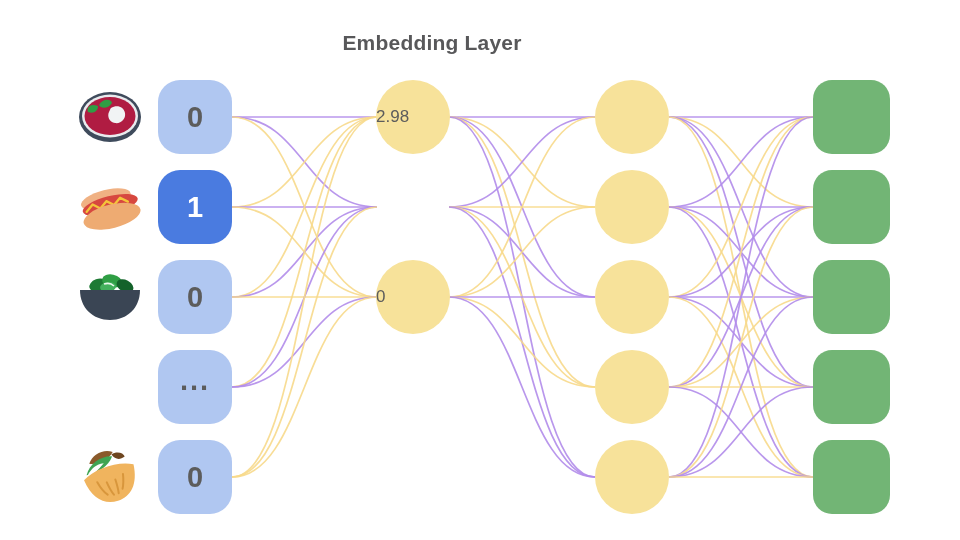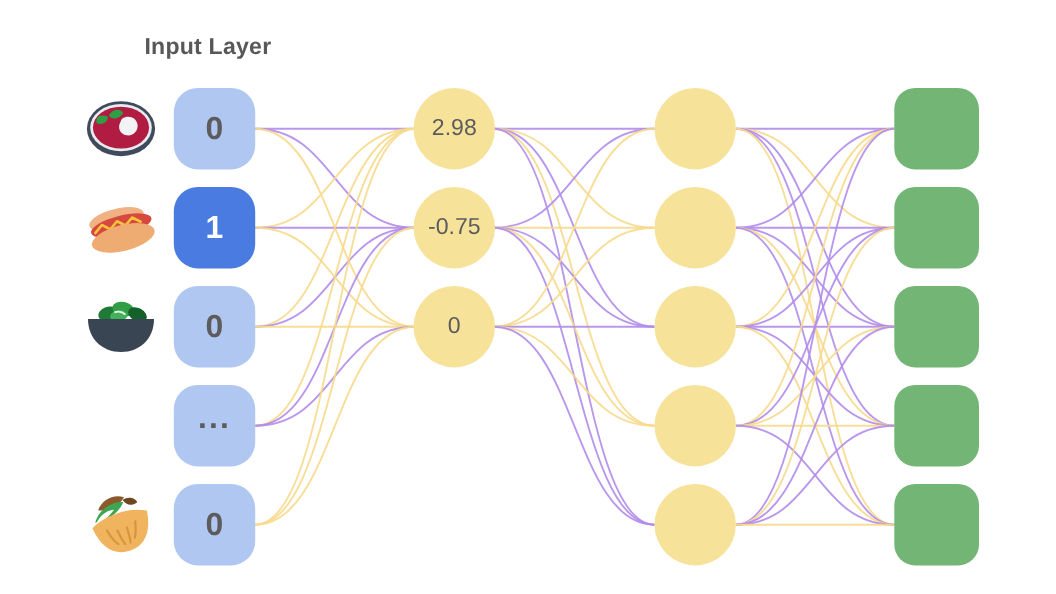--- a/index.html
+++ b/index.html
@@ -21,22 +21,22 @@
   .inbox{
     position:absolute;left:158px;width:74px;height:74px;border-radius:22px;
     background:#b0c7f1;display:flex;align-items:center;justify-content:center;
     font-weight:bold;font-size:29px;color:#5c5c5c;
   }
   .inbox.active{background:#4a7be0;color:#ffffff;}
   .inbox .dots{letter-spacing:2px;transform:translateY(-7px);}
 
   .ecircle,.hcircle{
     position:absolute;width:74px;height:74px;border-radius:50%;
-    background:#f7e29a;display:flex;align-items:center;justify-content:center;
-    font-size:21px;color:#5c5c5c;
+    background:#f7e29a;display:flex;align-items:center;
+    font-size:17px;color:#5c5c5c;
   }
   .ecircle{left:376px;}
   .hcircle{left:595px;}
 
   .outbox{
     position:absolute;left:813px;width:77px;height:74px;border-radius:19px;
     background:#72b575;
   }
 </style>
 </head>
@@ -95,21 +95,21 @@
       <path d="M669 387 C741 387 741 297 813 297" stroke="#f7d98b" stroke-width="1.7" fill="none" opacity="0.9"></path>
       <path d="M669 387 C741 387 741 387 813 387" stroke="#f7d98b" stroke-width="1.7" fill="none" opacity="0.9"></path>
       <path d="M669 387 C741 387 741 477 813 477" stroke="#b18cea" stroke-width="1.7" fill="none" opacity="0.9"></path>
       <path d="M669 477 C741 477 741 117 813 117" stroke="#b18cea" stroke-width="1.7" fill="none" opacity="0.9"></path>
       <path d="M669 477 C741 477 741 207 813 207" stroke="#f7d98b" stroke-width="1.7" fill="none" opacity="0.9"></path>
       <path d="M669 477 C741 477 741 297 813 297" stroke="#b18cea" stroke-width="1.7" fill="none" opacity="0.9"></path>
       <path d="M669 477 C741 477 741 387 813 387" stroke="#b18cea" stroke-width="1.7" fill="none" opacity="0.9"></path>
       <path d="M669 477 C741 477 741 477 813 477" stroke="#f7d98b" stroke-width="1.7" fill="none" opacity="0.9"></path>
     </svg>
 
-  <div class="layer-title" style="left:89px">Input Layer</div>
+  <div class="layer-title" style="left:332px">Embedding Layer</div>
 
   <div class="icon-slot" style="top:87px">
     <svg width="66" height="54" viewBox="0 0 66 54">
       <ellipse cx="33" cy="27" rx="31" ry="25" fill="#3f4b5c"></ellipse>
       <ellipse cx="33" cy="26" rx="28" ry="21.5" fill="#e9ebee"></ellipse>
       <ellipse cx="33" cy="26" rx="25.5" ry="19" fill="#b01c42"></ellipse>
       <path d="M22 15 C26 8 34 9 35 13 C31 19 24 19 22 15 Z" fill="#2f9e44"></path>
       <path d="M21 16 C14 13 9 17 11 22 C17 24 21 21 21 16 Z" fill="#2f9e44"></path>
       <path d="M34 18 C40 14 47 17 48 23 C49 29 44 34 38 33 C32 32 30 26 32 22 C33 20 33 19 34 18 Z" fill="#f1f3f4"></path>
     </svg>
@@ -159,23 +159,20 @@
   <div class="inbox" style="top:350px">
       <span class="dots">...</span>
     </div>
   <div class="inbox" style="top:440px">
       <span>0</span>
     </div>
 
   <div class="ecircle" style="top:80px">
       <span>2.98</span>
     </div>
-  <div class="ecircle" style="top:170px">
-      <span>-0.75</span>
-    </div>
   <div class="ecircle" style="top:260px">
       <span>0</span>
     </div>
 
   <div class="hcircle" style="top:80px"></div>
   <div class="hcircle" style="top:170px"></div>
   <div class="hcircle" style="top:260px"></div>
   <div class="hcircle" style="top:350px"></div>
   <div class="hcircle" style="top:440px"></div>
 

